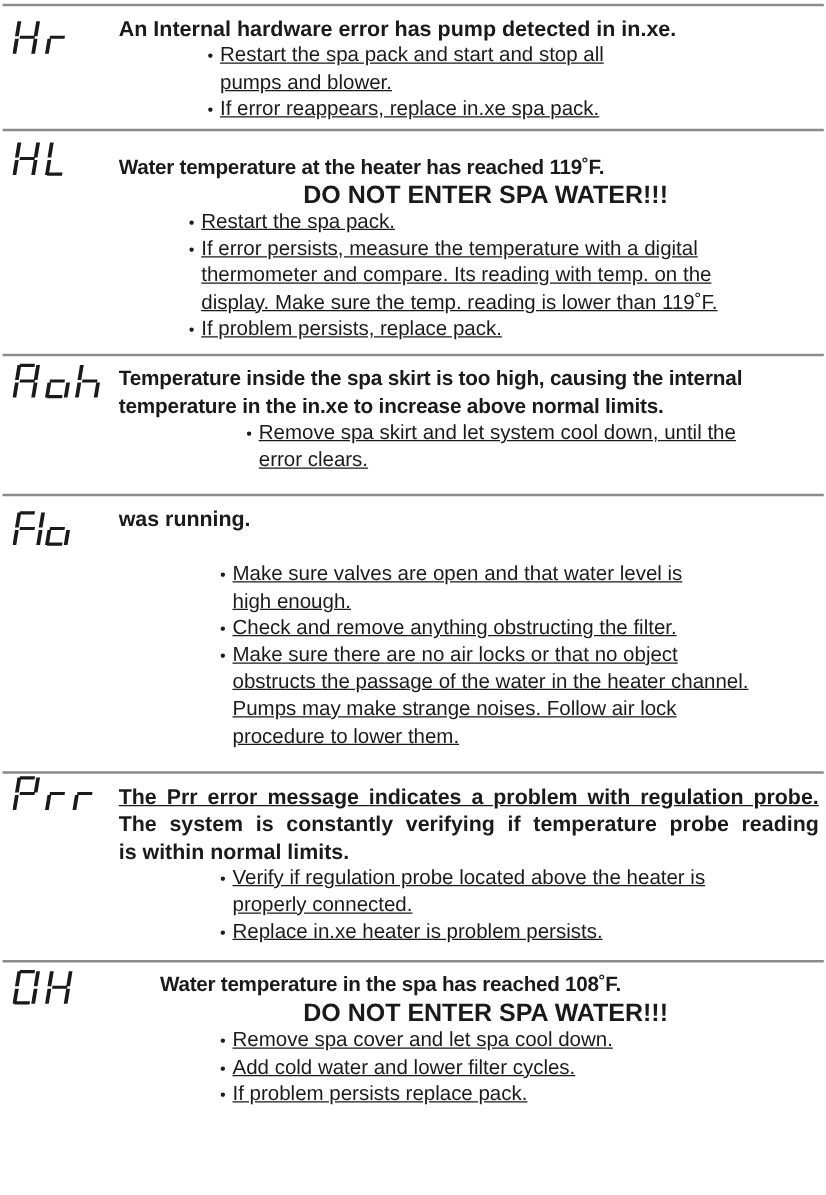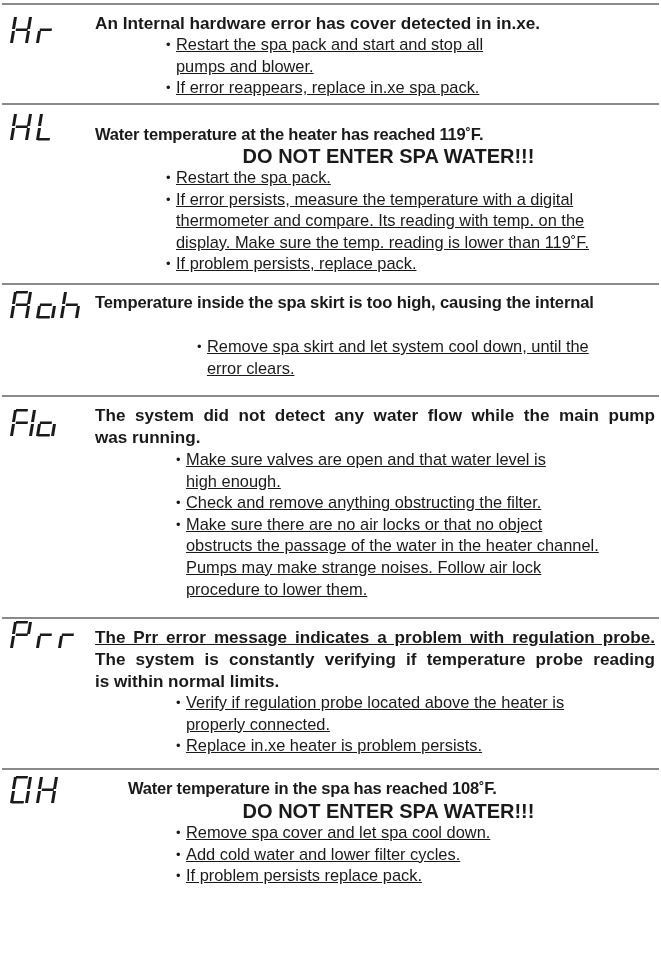--- a/index.html
+++ b/index.html
@@ -34,21 +34,21 @@
       <polygon points="4,2 7,2 5,14 2,14"></polygon>
         <polygon points="2,16 5,16 3,28 0,28"></polygon>
       <polygon points="19,2 22,2 20,14 17,14"></polygon>
         <polygon points="17,16 20,16 18,28 15,28"></polygon>
       <polygon points="6,13.5 18,13.5 17.6,16 5.6,16"></polygon>
 
       <polygon points="28,16 31,16 29,28 26,28"></polygon>
       <polygon points="30,13.5 42,13.5 41.6,16 29.6,16"></polygon>
     </svg>
   </div>
-  <div class="title" style="top:12px">An Internal hardware error has cover detected in in.xe.</div>
+  <div class="title" style="top:12px">An Internal hardware error has pump detected in in.xe.</div>
   <ul class="bullets" style="top:34px;left:166px;">
     <li>
       <span>Restart the spa pack and start and stop all</span>
       <span>pumps and blower.</span>
     </li>
     <li>
       <span>If error reappears, replace in.xe spa pack.</span>
     </li>
   </ul>
 </div>
@@ -62,21 +62,21 @@
         <polygon points="17,16 20,16 18,28 15,28"></polygon>
       <polygon points="6,13.5 18,13.5 17.6,16 5.6,16"></polygon>
 
       <polygon points="30,2 33,2 31,14 28,14"></polygon>
         <polygon points="28,16 31,16 29,28 26,28"></polygon>
       <polygon points="28,26 40,26 39.6,28.5 27.6,28.5"></polygon>
     </svg>
   </div>
   <div class="title" style="top:123px;font-size:16.5px;letter-spacing:-0.2px;">Water temperature at the heater has reached 119˚F.</div>
   <div class="warning" style="top:144px;">DO NOT ENTER SPA WATER!!!</div>
-  <ul class="bullets" style="top:167px;left:166px;">
+  <ul class="bullets" style="top:167px;left:151px;">
     <li>
         <span>Restart the spa pack.</span>
       </li>
     <li>
       <span>If error persists, measure the temperature with a digital</span>
       <span>thermometer and compare. Its reading with temp. on the</span>
       <span>display. Make sure the temp. reading is lower than 119˚F.</span>
     </li>
     <li>
         <span>If problem persists, replace pack.</span>
@@ -101,20 +101,21 @@
       <polygon points="28,26 40,26 39.6,28.5 27.6,28.5"></polygon>
 
       <polygon points="54,2 57,2 55,14 52,14"></polygon>
         <polygon points="52,16 55,16 53,28 50,28"></polygon>
       <polygon points="56,13.5 68,13.5 67.6,16 55.6,16"></polygon>
       <polygon points="67,16 70,16 68,28 65,28"></polygon>
     </svg>
   </div>
   <div class="title" style="top:292px;font-size:16.6px;letter-spacing:-0.15px;">
     <div>Temperature inside the spa skirt is too high, causing the internal</div>
+    <div>temperature in the in.xe to increase above normal limits.</div>
   </div>
   <ul class="bullets" style="top:336px;left:197px;">
     <li>
       <span>Remove spa skirt and let system cool down, until the</span>
       <span>error clears.</span>
     </li>
   </ul>
 </div>
 
 <div class="section" style="top:0">
@@ -129,21 +130,20 @@
       <polygon points="23,2 26,2 24,14 21,14"></polygon>
         <polygon points="21,16 24,16 22,28 19,28"></polygon>
 
       <polygon points="30,13.5 42,13.5 41.6,16 29.6,16"></polygon>
       <polygon points="28,16 31,16 29,28 26,28"></polygon>
         <polygon points="43,16 46,16 44,28 41,28"></polygon>
       <polygon points="28,26 40,26 39.6,28.5 27.6,28.5"></polygon>
     </svg>
   </div>
   <div class="title justify" style="top:405px;">
-    <div style="text-align-last:justify;">The system did not detect any water flow while the main pump</div>
     <div>was running.</div>
   </div>
   <ul class="bullets" style="top:449px;left:176px;">
     <li>
       <span>Make sure valves are open and that water level is</span>
       <span>high enough.</span>
     </li>
     <li>
         <span>Check and remove anything obstructing the filter.</span>
       </li>

